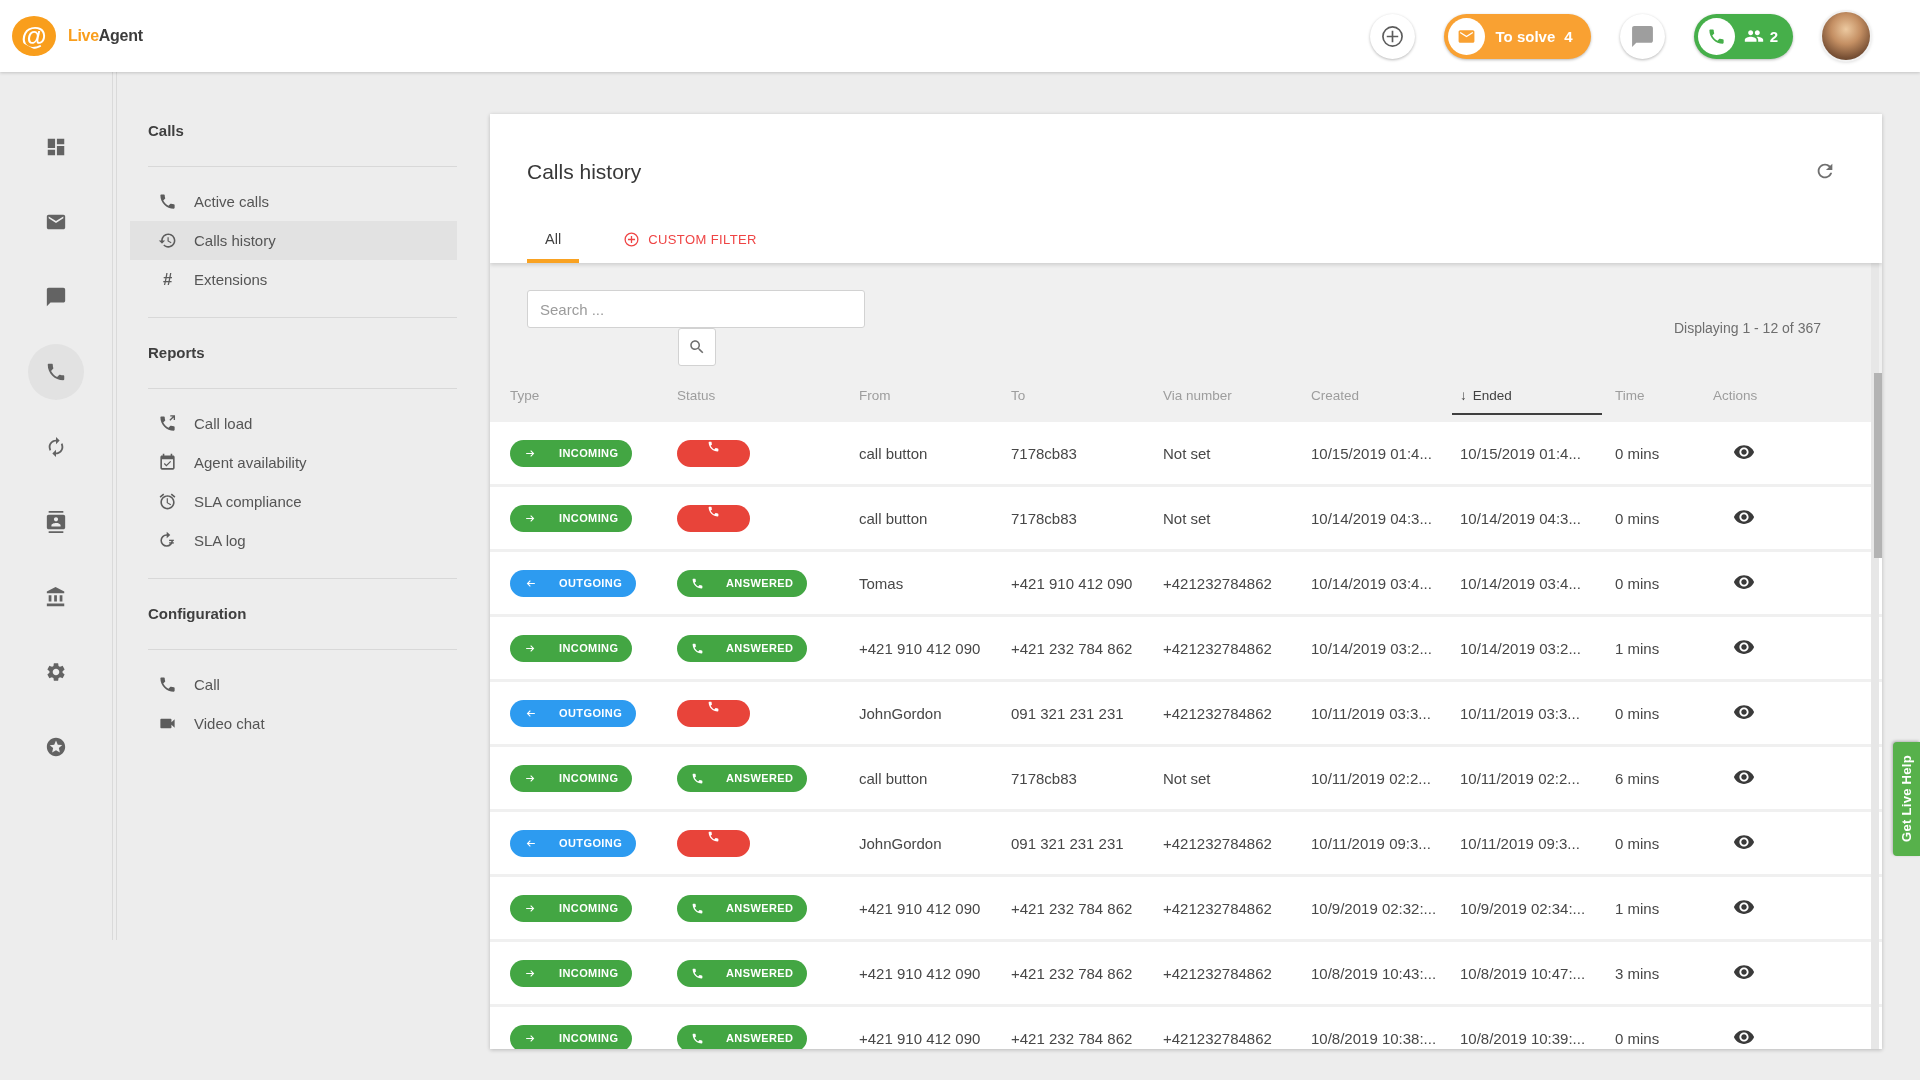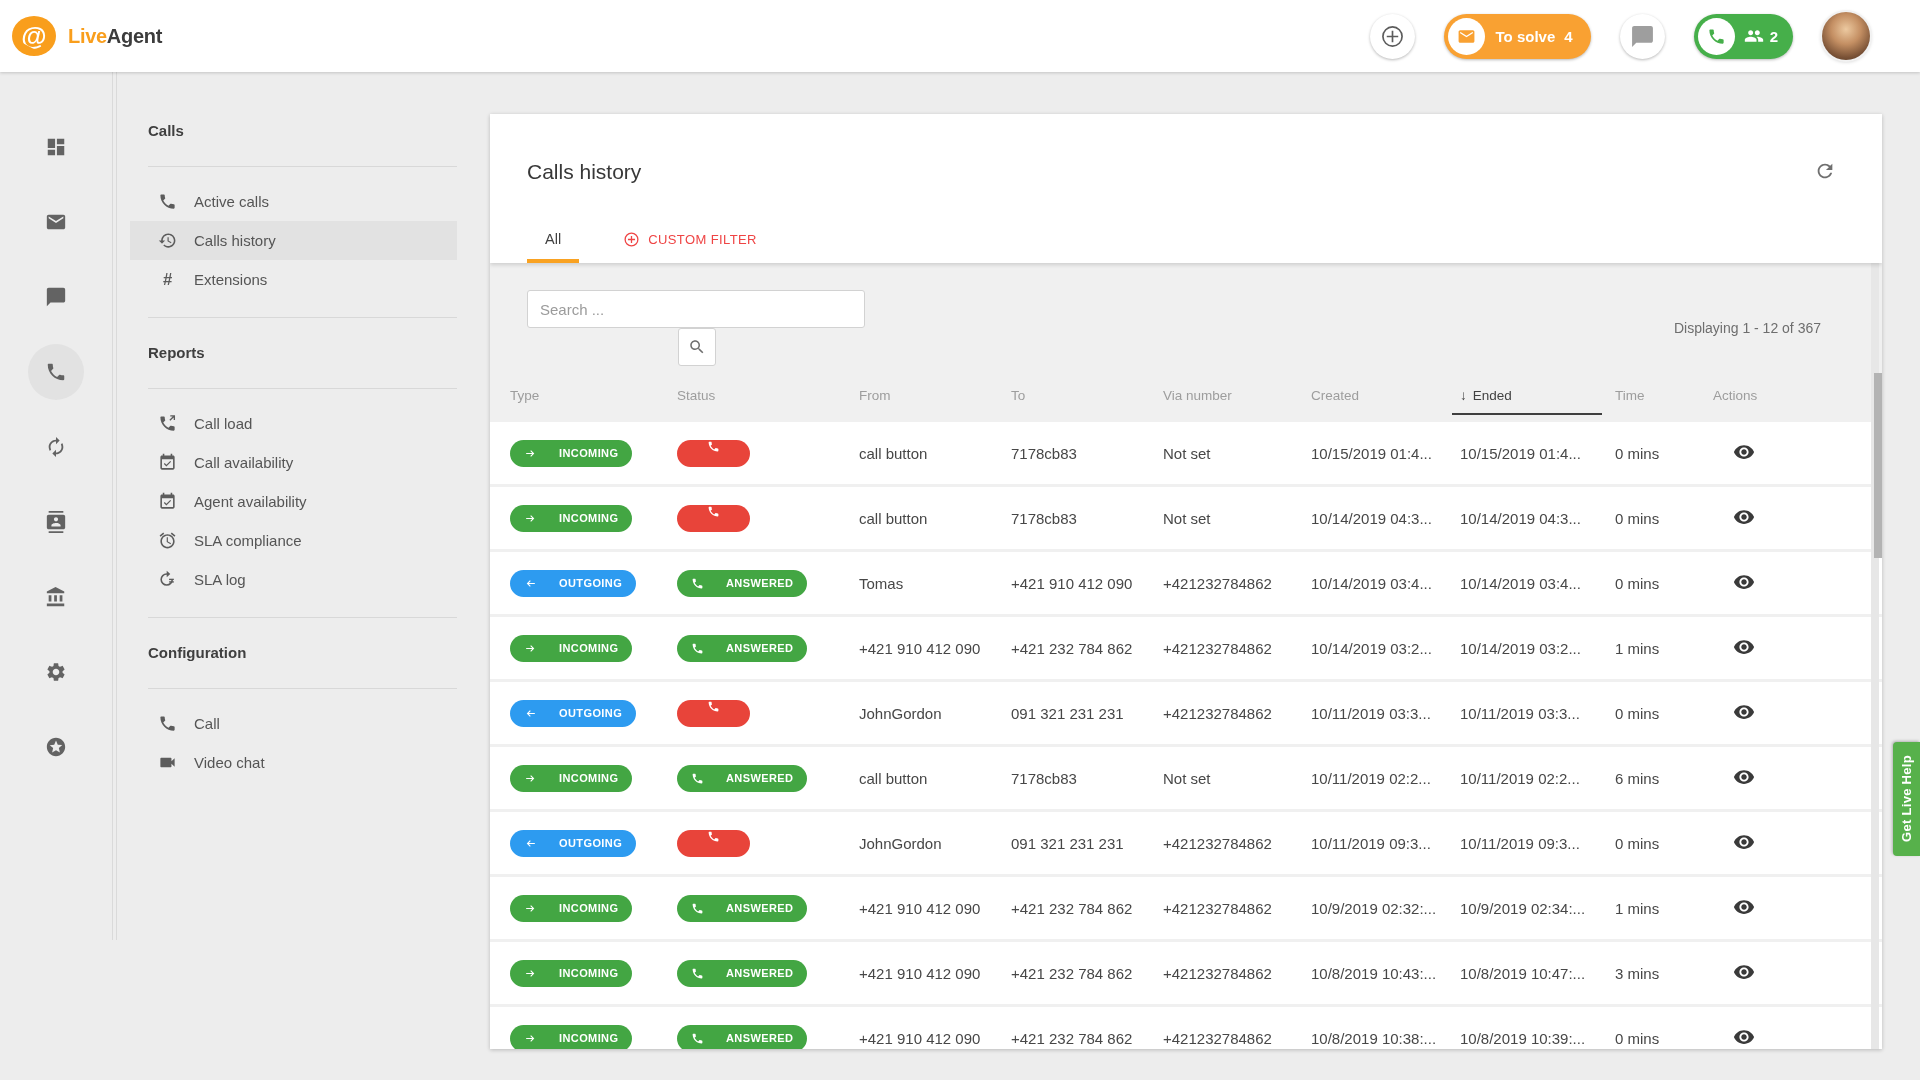--- a/index.html
+++ b/index.html
@@ -21,21 +21,21 @@
   .brand { display:flex; align-items:center; gap:12px; }
   .brand-bubble {
     width:44px; height:40px; background:#F99E1C; border-radius:50%;
     display:flex; align-items:center; justify-content:center; position:relative;
   }
   .brand-bubble::after {
     content:''; position:absolute; left:3px; bottom:-7px; width:0; height:0;
     border:9px solid transparent; border-top-color:#F99E1C; transform:rotate(28deg);
   }
   .brand-at { color:#fff; font-size:26px; font-weight:bold; line-height:1; }
-  .brand-text { font-size:20px; font-weight:bold; letter-spacing:-.3px; }
+  .brand-text { font-size:16px; font-weight:bold; letter-spacing:-.3px; }
   .brand-live { color:#F99E1C; }
   .brand-agent { color:#3c3c3c; }
 
   .top-actions { display:flex; align-items:center; gap:29px; }
   .circle-btn {
     width:45px; height:45px; border-radius:50%; background:#fff; border:none;
     box-shadow:0 1px 3px rgba(0,0,0,.28); display:flex; align-items:center;
     justify-content:center; color:#5c5c5c; cursor:pointer; padding:0;
   }
   .circle-btn svg { width:25px; height:25px; }
@@ -332,28 +332,20 @@
         <div class="nav-divider"></div>
         <ul class="nav-list">
           <li class="nav-item">
             <span class="icon">
               <svg viewBox="0 0 24 24" fill="currentColor">
                 <path d="M6.62 10.79c1.44 2.83 3.76 5.14 6.59 6.59l2.2-2.2c.27-.27.67-.36 1.02-.24 1.12.37 2.33.57 3.57.57.55 0 1 .45 1 1V20c0 .55-.45 1-1 1-9.39 0-17-7.61-17-17 0-.55.45-1 1-1h3.5c.55 0 1 .45 1 1 0 1.25.2 2.45.57 3.57.11.35.03.74-.25 1.02l-2.2 2.2z"></path>
                 <path d="M15.5 1.5v1.7h3.1l-4.2 4.2 1.2 1.2 4.2-4.2v3.1h1.7V1.5z"></path>
               </svg>
             </span>
             <span>Call load</span>
-          </li>
-          <li class="nav-item">
-            <span class="icon">
-              <svg viewBox="0 0 24 24" fill="currentColor">
-                <path d="M16.53 11.06 15.47 10l-4.88 4.88-2.12-2.12-1.06 1.06L10.59 17l5.94-5.94zM19 3h-1V1h-2v2H8V1H6v2H5c-1.11 0-1.99.9-1.99 2L3 19c0 1.1.89 2 2 2h14c1.1 0 2-.9 2-2V5c0-1.1-.9-2-2-2zm0 16H5V8h14v11z"></path>
-              </svg>
-            </span>
-            <span>Call availability</span>
           </li>
           <li class="nav-item">
             <span class="icon">
               <svg viewBox="0 0 24 24" fill="currentColor">
                 <path d="M16.53 11.06 15.47 10l-4.88 4.88-2.12-2.12-1.06 1.06L10.59 17l5.94-5.94zM19 3h-1V1h-2v2H8V1H6v2H5c-1.11 0-1.99.9-1.99 2L3 19c0 1.1.89 2 2 2h14c1.1 0 2-.9 2-2V5c0-1.1-.9-2-2-2zm0 16H5V8h14v11z"></path>
               </svg>
             </span>
             <span>Agent availability</span>
           </li>
           <li class="nav-item">

